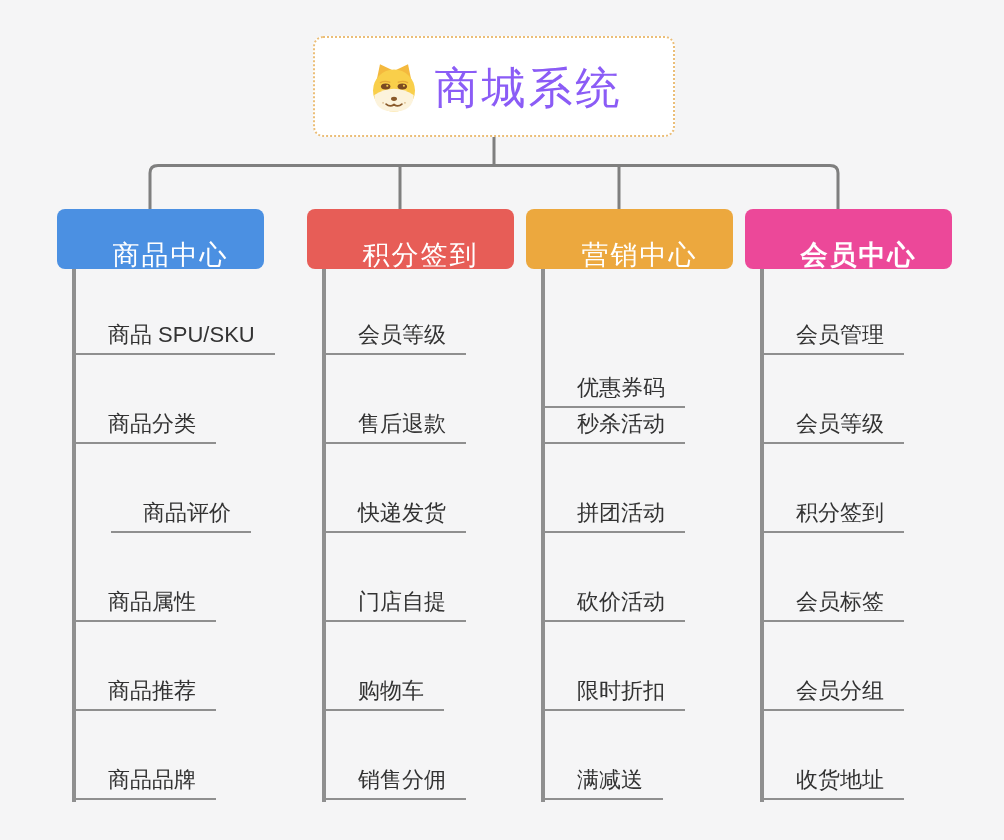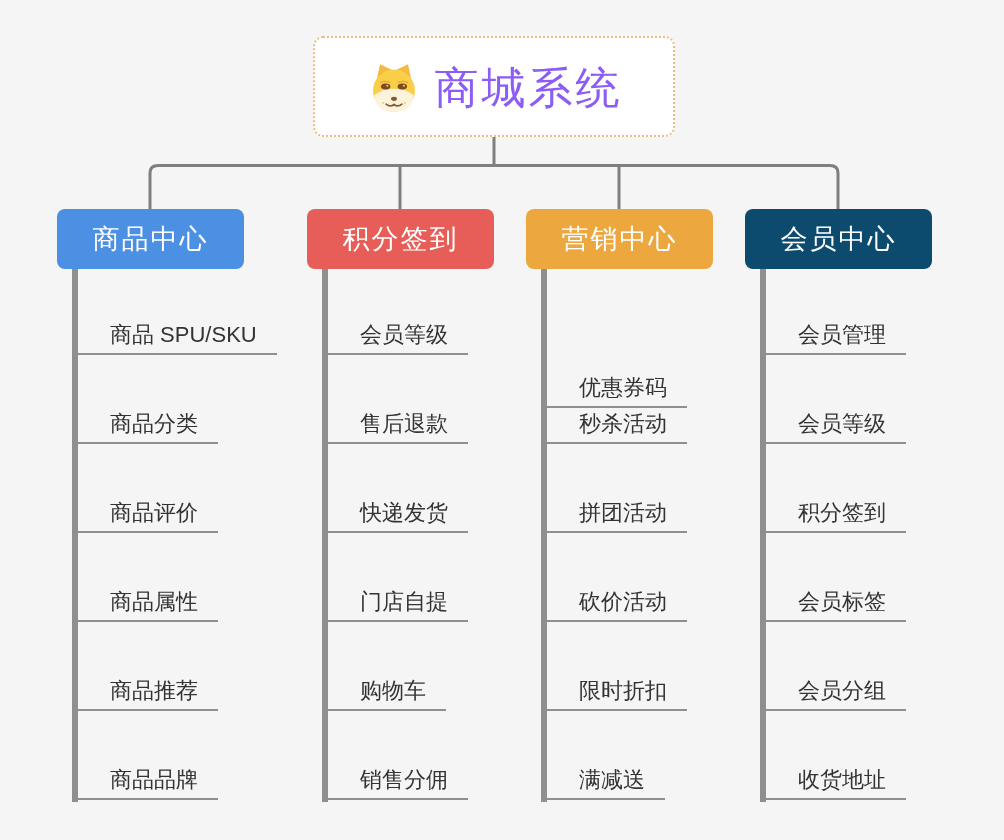--- a/index.html
+++ b/index.html
@@ -46,36 +46,37 @@
     left:0; top:0;
     pointer-events:none;
   }
   
   .branch-box{
     position:absolute;
     top:209px;
     width:187px; height:60px;
     border-radius:8px;
     display:flex;
-    align-items:center;
+    align-items:flex-end;
     justify-content:center;
     cursor:pointer;
+    padding-left:20px;
   }
   .branch-label{
     color:#ffffff;
     font-size:27px;
     letter-spacing:2px;
     line-height:1;
   }
   
   .column{
     position:absolute;
     top:269px;
     height:533px;
-    border-left:6px solid #4d7c0f;
+    border-left:4px solid #4d7c0f;
     box-sizing:content-box;
   }
   .leaf{
     position:absolute;
     left:0;
     height:38px;
     box-sizing:border-box;
     display:flex;
     align-items:flex-end;
     padding:0 20px 3px 32px;
@@ -120,21 +121,21 @@
     <span class="root-title" style="color: #8b5cf6;">商城系统</span>
   </div>
 
   <div id="branches-layer">
       <div class="branch-box" style="left: 57px; background: rgb(75, 144, 226);">
         <span class="branch-label">商品中心</span>
       </div>
       <div class="column" style="left: 72px; border-left-color: rgb(143, 143, 143);">
         <div class="leaf" style="top: 48px; border-bottom-color: rgb(143, 143, 143);">商品 SPU/SKU</div>
         <div class="leaf" style="top: 137px; border-bottom-color: rgb(143, 143, 143);">商品分类</div>
-        <div class="leaf" style="top: 226px; border-bottom-color: rgb(143, 143, 143);">商品评价</div>
+        <div class="leaf" style="top: 226px; border-bottom-color: rgb(143, 143, 143); margin-left: 35px;">商品评价</div>
         <div class="leaf" style="top: 315px; border-bottom-color: rgb(143, 143, 143);">商品属性</div>
         <div class="leaf" style="top: 404px; border-bottom-color: rgb(143, 143, 143);">商品推荐</div>
         <div class="leaf" style="top: 493px; border-bottom-color: rgb(143, 143, 143);">商品品牌</div>
       </div>
       <div class="branch-box" style="left: 307px; background: rgb(231, 93, 87);">
         <span class="branch-label">积分签到</span>
       </div>
       <div class="column" style="left: 322px; border-left-color: rgb(143, 143, 143);">
         <div class="leaf" style="top: 48px; border-bottom-color: rgb(143, 143, 143);">会员等级</div>
         <div class="leaf" style="top: 137px; border-bottom-color: rgb(143, 143, 143);">售后退款</div>
@@ -147,21 +148,21 @@
         <span class="branch-label">营销中心</span>
       </div>
       <div class="column" style="left: 541px; border-left-color: rgb(143, 143, 143);">
         <div class="leaf" style="top: 62px; border-bottom-color: rgb(143, 143, 143); margin-top: 39px;">优惠券码</div>
         <div class="leaf" style="top: 137px; border-bottom-color: rgb(143, 143, 143);">秒杀活动</div>
         <div class="leaf" style="top: 226px; border-bottom-color: rgb(143, 143, 143);">拼团活动</div>
         <div class="leaf" style="top: 315px; border-bottom-color: rgb(143, 143, 143);">砍价活动</div>
         <div class="leaf" style="top: 404px; border-bottom-color: rgb(143, 143, 143);">限时折扣</div>
         <div class="leaf" style="top: 493px; border-bottom-color: rgb(143, 143, 143);">满减送</div>
       </div>
-      <div class="branch-box" style="left: 745px; background: #0c4a6e;">
+      <div class="branch-box" style="left: 745px; background: #ec4899; font-weight: bold;">
         <span class="branch-label">会员中心</span>
       </div>
       <div class="column" style="left: 760px; border-left-color: rgb(143, 143, 143);">
         <div class="leaf" style="top: 48px; border-bottom-color: rgb(143, 143, 143);">会员管理</div>
         <div class="leaf" style="top: 137px; border-bottom-color: rgb(143, 143, 143);">会员等级</div>
         <div class="leaf" style="top: 226px; border-bottom-color: rgb(143, 143, 143);">积分签到</div>
         <div class="leaf" style="top: 315px; border-bottom-color: rgb(143, 143, 143);">会员标签</div>
         <div class="leaf" style="top: 404px; border-bottom-color: rgb(143, 143, 143);">会员分组</div>
         <div class="leaf" style="top: 493px; border-bottom-color: rgb(143, 143, 143);">收货地址</div>
       </div>

